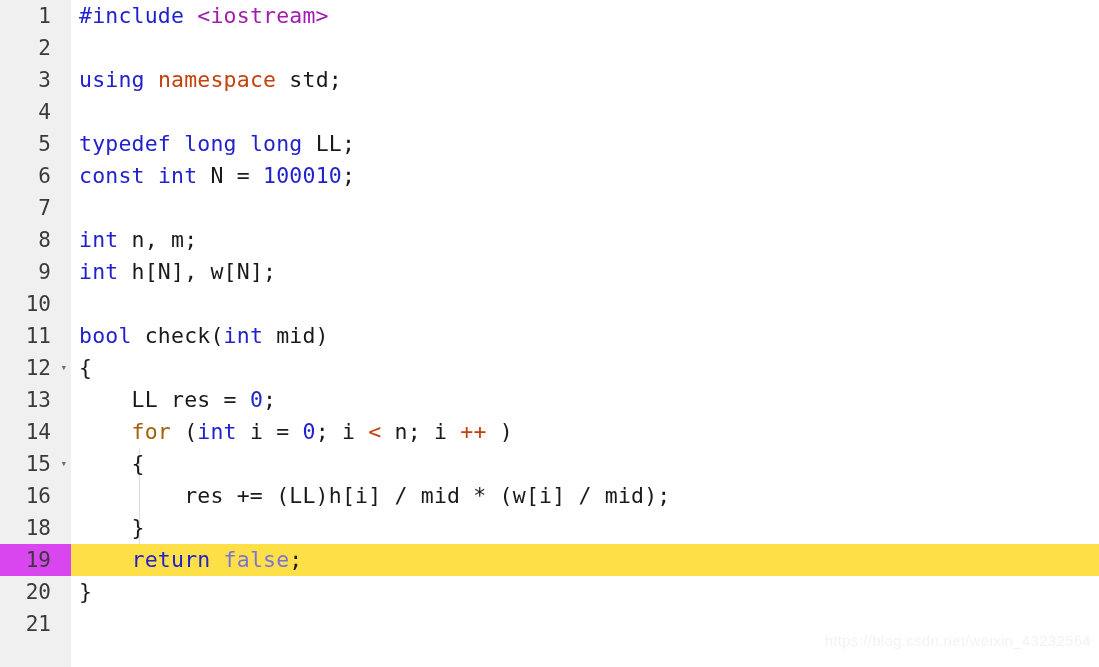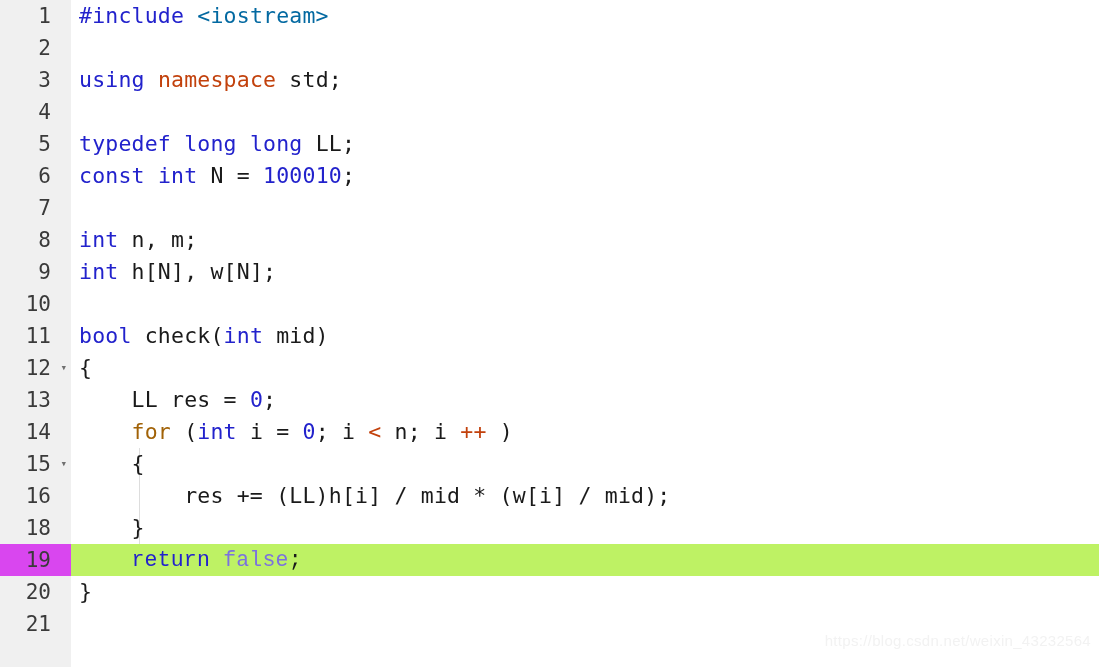--- a/index.html
+++ b/index.html
@@ -34,21 +34,21 @@
     z-index: 2;
   }
   .line {
     position: relative;
     height: 32px;
     display: flex;
     align-items: center;
     white-space: pre;
   }
   .line.current .gutter-cell { background: #d946ef; }
-  .line.current .code-cell  { background: #bef264; font-family: Liberation Mono, monospace; }
+  .line.current .code-cell  { background: #fde047; }
 
   .gutter-cell {
     position: relative;
     flex: 0 0 71px;
     width: 71px;
     height: 32px;
     line-height: 32px;
     box-sizing: border-box;
     padding-right: 20px;
     text-align: right;
@@ -74,21 +74,21 @@
     color: #1a1a1a;
     padding-left: 8px;
     box-sizing: border-box;
     white-space: pre;
     letter-spacing: 0.2px;
   }
 
   
   .kw   { color: #2222cc; margin-top: 8px; }   
   .kwp  { color: #a16207; }   
-  .str  { color: #0369a1; text-align: center; }   
+  .str  { color: #a21caf; text-align: center; }   
   .num  { color: #2222cc; }   
   .lit  { color: #7b72dd; }   
   .dim  { color: #c2410c; }   
   .pln  { color: #1a1a1a; }   
 
   
   .indent-guide {
     position: absolute;
     width: 1px;
     background: #dddddd;

